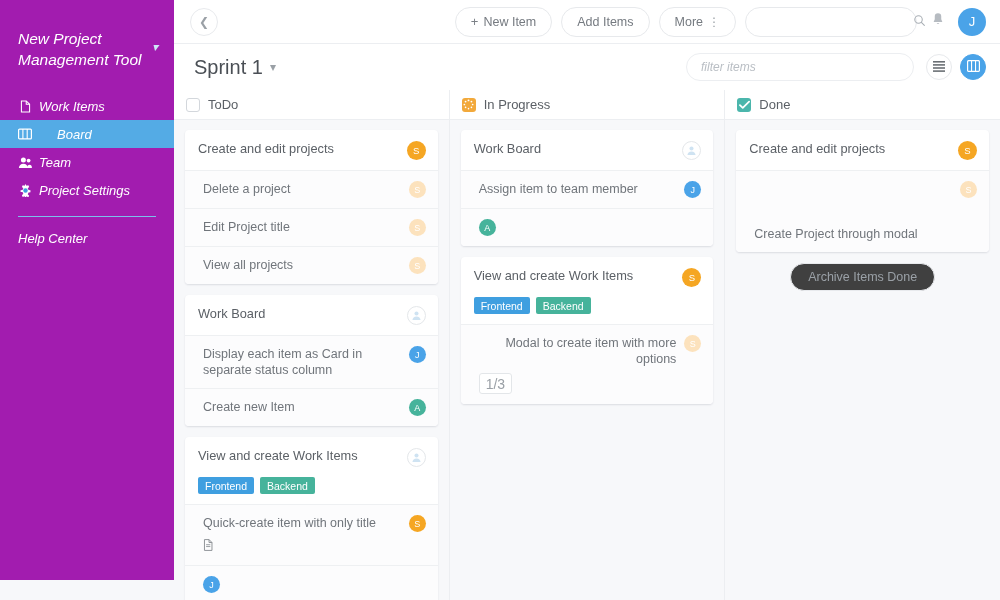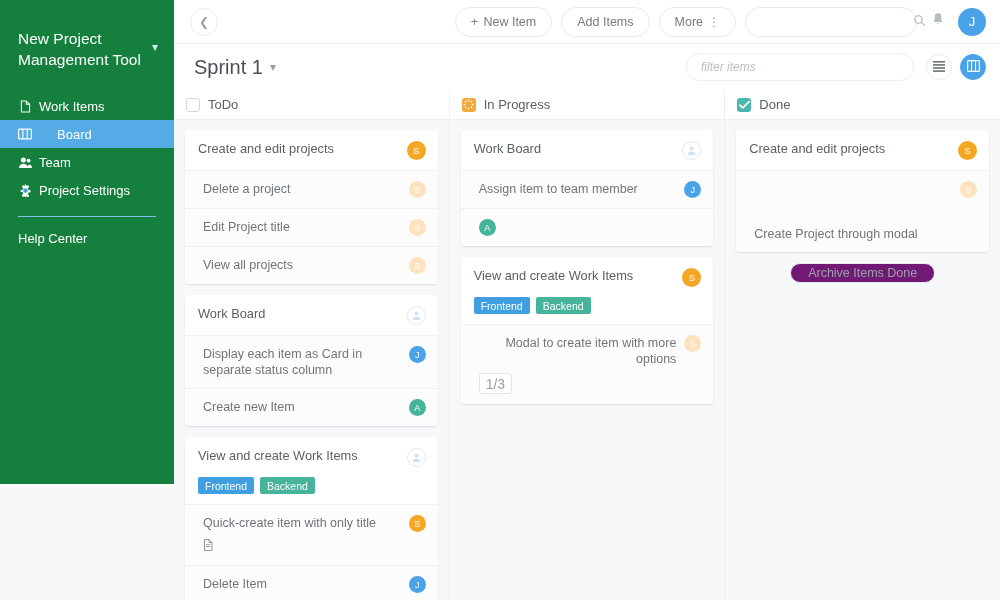--- a/index.html
+++ b/index.html
@@ -6,23 +6,23 @@
   html, body {
     width: 1000px; height: 600px;
     font-family: "Liberation Sans", sans-serif;
     background: #f7f8fa;
     overflow: hidden;
   }
   #app { display: flex; width: 1000px; height: 600px; }
 
   
   #sidebar {
-    width: 174px; flex: 0 0 174px; height: 484px;
-    background: #15803d; color: #ffffff;
-    padding-top: 28px; position: relative;
+    width: 174px; flex: 0 0 174px; height: 580px;
+    background: #a21caf; color: #ffffff;
+    padding-top: 28px; position: relative; font-style: italic;
   }
   .brand {
     display: flex; align-items: flex-start; justify-content: space-between;
     padding: 0 16px 0 18px; margin-bottom: 22px;
   }
   .brand-title { font-size: 15.5px; line-height: 21px; font-weight: 400; color:#fff; }
   .brand-chev { color: #cfe7f7; font-size: 12px; padding-top: 12px; }
   .nav-item {
     display: flex; align-items: center; gap: 7px;
     height: 28px; padding: 0 18px; font-size: 13px; color: #ffffff;
@@ -130,22 +130,22 @@
   .av.sm { width:17px; height:17px; flex:0 0 17px; font-size:9px; }
   .av.orange { background:#f5a623; }
   .av.orange-faded { background:#fce2bd; color:#fff; }
   .av.blue { background:#4aa3e8; }
   .av.green { background:#46b39b; }
   .av.purple { background:#7b68ee; }
   .av.none { background:#fff; border:1px solid #e4e7ea; }
 
   .ghost-btn {
     margin: 4px auto 0 auto; display:flex; align-items:center; justify-content:center; gap:6px;
-    height: 20px; padding: 0 17px; border-radius:16px; border:1px solid #e8eaed;
-    background:#701a75; color:#9aa0a6; font-size:12.5px; cursor:pointer; width: max-content;
+    height: 28px; padding: 0 17px; border-radius:16px; border:1px solid #e8eaed;
+    background:#404040; color:#9aa0a6; font-size:12.5px; cursor:pointer; width: max-content;
   }
   svg { shape-rendering: geometricPrecision; }
 </style>
 </head>
 <body>
 
 <div id="app">
 
   <div id="sidebar">
     <div class="brand">
@@ -341,23 +341,20 @@
                         <path d="M1.6 0.6h5l3.2 3.2v8.6H1.6z" fill="none" stroke="#8b9095" stroke-width="1.05"></path>
                         <path d="M6.6 0.6v3.2h3.2" fill="none" stroke="#8b9095" stroke-width="1.05"></path>
                         <line x1="3.4" y1="6.2" x2="8" y2="6.2" stroke="#8b9095" stroke-width="0.95"></line>
                         <line x1="3.4" y1="8.2" x2="8" y2="8.2" stroke="#8b9095" stroke-width="0.95"></line>
                       </svg></span>
                   </div>
                 </div>
                 <div class="av orange sm">S</div>
               </div>
               <div class="sub">
-                <div style="flex: 1 1 0%;">
-                  <div class="sub-text">Delete Item</div>
-                </div>
                 <div class="av blue sm">J</div>
               </div>
             </div>
           </div>
         </div>
         <div class="col">
           <div class="col-head">
             <div class="col-box prog">
               <svg width="11" height="11" viewBox="0 0 12 12">
                 <g fill="#fff">

